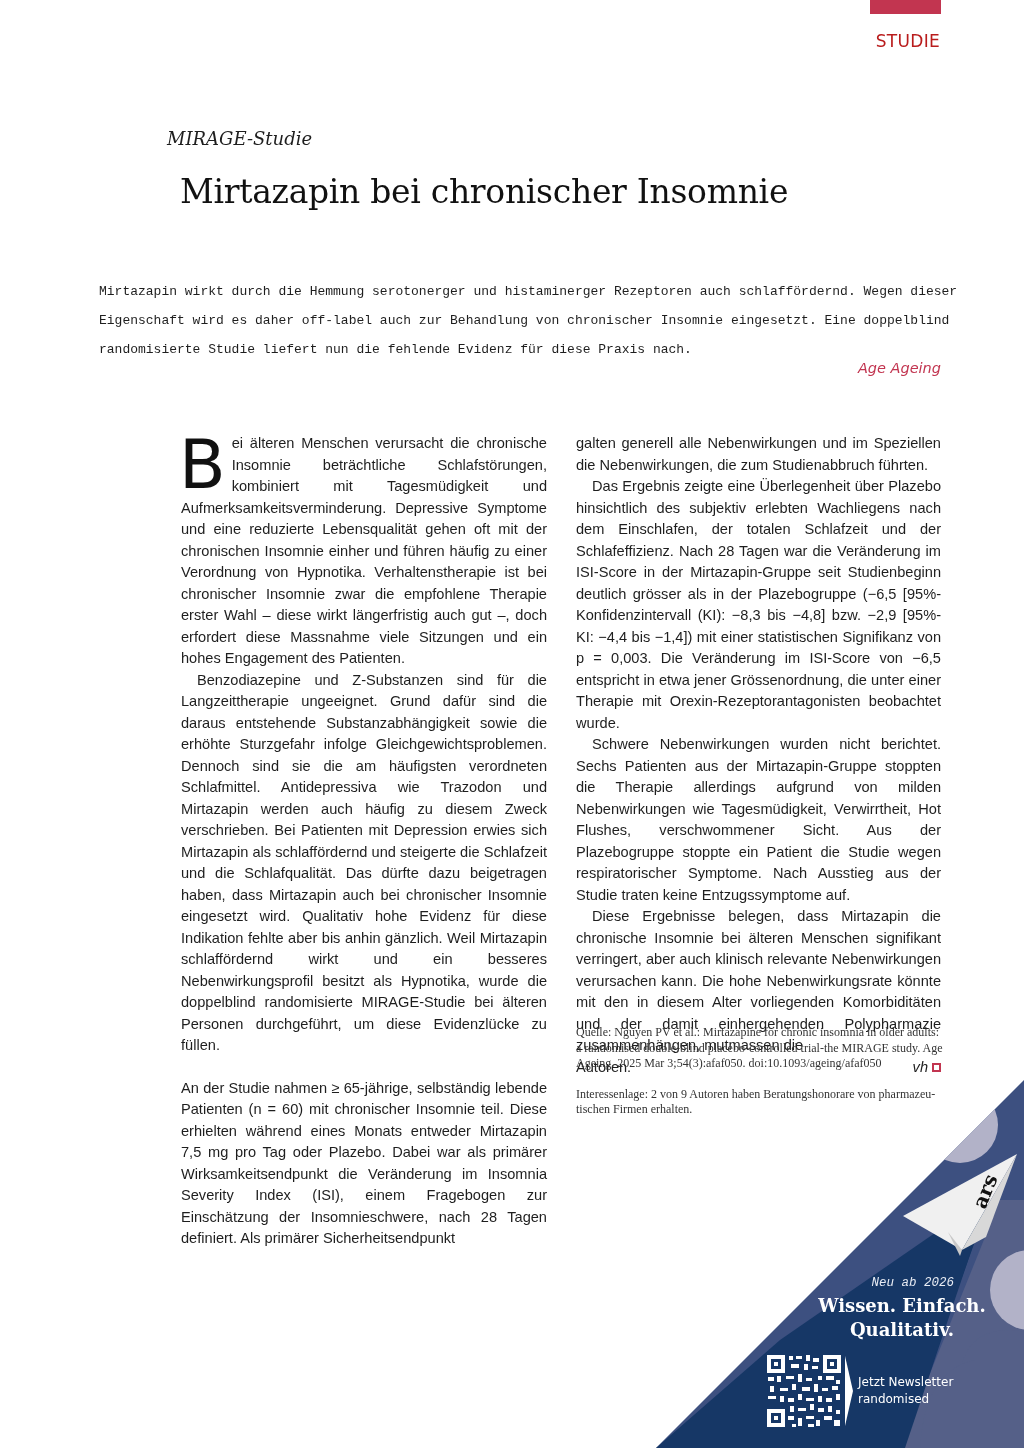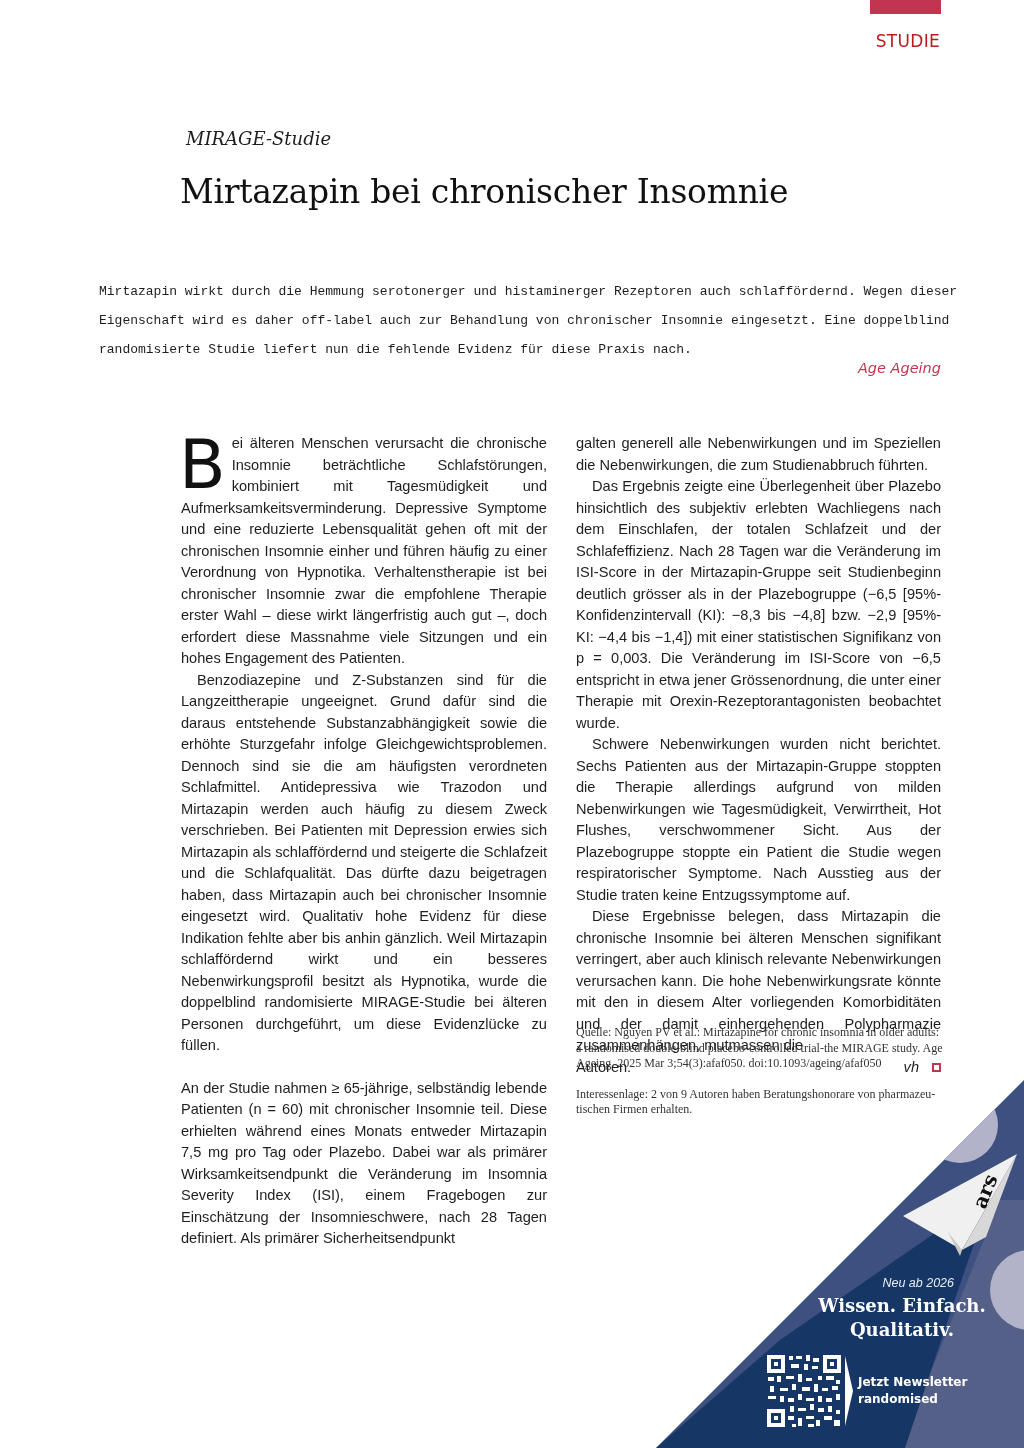--- a/index.html
+++ b/index.html
@@ -1,43 +1,43 @@
 <!DOCTYPE html>
 <html><head>
 <meta charset="utf-8">
 <style>
   html, body { margin:0; padding:0; background:#ffffff; }
   body { width:1024px; height:1448px; position:relative; overflow:hidden; color:#1e1e1e; }
   .red-tab { position:absolute; left:870px; top:0; width:71px; height:14px; background:#c23550; }
   .section-label { position:absolute; right:84px; top:31px; font-family:"DejaVu Sans", sans-serif; font-size:17px; color:#b91c1c; letter-spacing:0.3px; }
-  .kicker { position:absolute; left:186px; top:128px; font-family:"DejaVu Serif", serif; font-style:italic; font-size:18px; color:#1e1e1e; }
+  .kicker { position:absolute; left:167px; top:128px; font-family:"DejaVu Serif", serif; font-style:italic; font-size:18px; color:#1e1e1e; }
   .title { position:absolute; left:180px; top:172px; font-family:"DejaVu Serif", serif; font-size:33px; color:#111; font-weight:normal; margin:0; letter-spacing:-0.3px; }
   .lead { position:absolute; left:83px; top:261px; width:865px; font-family:Liberation Mono, monospace; font-size:13px; line-height:29px; color:#1e1e1e; margin:16px; }
   .source-tag { position:absolute; right:83px; top:360px; font-family:"DejaVu Sans", sans-serif; font-style:italic; font-size:14.5px; color:#c23550; }
 
   .col { position:absolute; font-family:"Liberation Sans", sans-serif; font-size:14.6px; line-height:21.5px; color:#1e1e1e; text-align:justify; hyphens:manual; }
   .col-left { left:181px; top:433px; width:366px; }
   .col-right { left:576px; top:433px; width:365px; }
   .col p { margin:0; }
   .col p.indent { text-indent:16px; }
   .dropcap { float:left; font-family:"DejaVu Sans", sans-serif; font-size:68px; line-height:56px; margin:4px 6px 0 -2px; color:#111; }
   .subhead { font-weight:bold; margin-top:12px !important; }
   .gap { height:21px; }
   .sign-row { display:flex; justify-content:space-between; align-items:flex-end; }
-  .sign { font-style:italic; display:inline-flex; align-items:center; gap:13px; }
+  .sign { font-style:italic; display:inline-flex; align-items:center; gap:4px; }
   .end-box { display:inline-block; width:9px; height:9px; border:2px solid #c23550; box-sizing:border-box; }
 
   .refs { position:absolute; left:576px; top:1025px; width:370px; font-family:"Liberation Serif", serif; font-size:12px; line-height:15.5px; color:#333; }
   .refs p { margin:0; }
   .refs .spacer { height:15px; }
 
   .banner { position:absolute; left:0; top:0; width:1024px; height:1448px; pointer-events:none; }
-  .neu { position:absolute; right:70px; top:1276px; font-family:Liberation Sans, sans-serif; font-style:italic; font-size:12.5px; color:#e8ecf4; }
+  .neu { position:absolute; right:70px; top:1276px; font-family:Liberation Mono, monospace; font-style:italic; font-size:12.5px; color:#e8ecf4; }
   .slogan { position:absolute; right:22px; top:1294px; font-family:"DejaVu Serif", serif; font-weight:bold; font-size:18px; line-height:24px; color:#fff; text-align:center; width:200px; }
-  .cta { position:absolute; left:858px; top:1374px; font-family:"DejaVu Sans", sans-serif; font-weight:bold; font-size:12px; line-height:17px; color:#fff; }
+  .cta { position:absolute; left:858px; top:1374px; font-family:"DejaVu Sans", sans-serif; font-weight:normal; font-size:12px; line-height:17px; color:#fff; }
 </style>
 </head>
 <body>
 
 <div class="red-tab"></div>
 <div class="section-label">STUDIE</div>
 
 <div class="kicker">MIRAGE-Studie</div>
 <h1 class="title">Mirtazapin bei chronischer Insomnie</h1>
 <p class="lead">Mirtazapin wirkt durch die Hemmung serotonerger und histaminerger Rezeptoren auch schlaffördernd. Wegen dieser Eigenschaft wird es daher off-label auch zur Behandlung von chronischer Insomnie einge­setzt. Eine doppelblind randomisierte Studie liefert nun die fehlende Evidenz für diese Praxis nach.</p>

